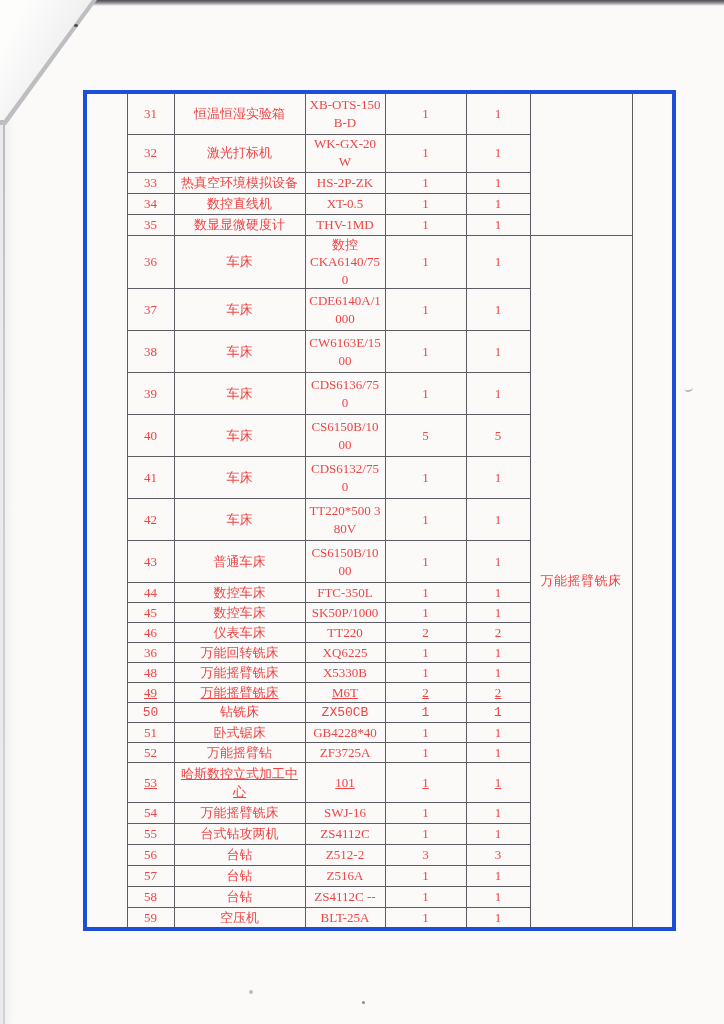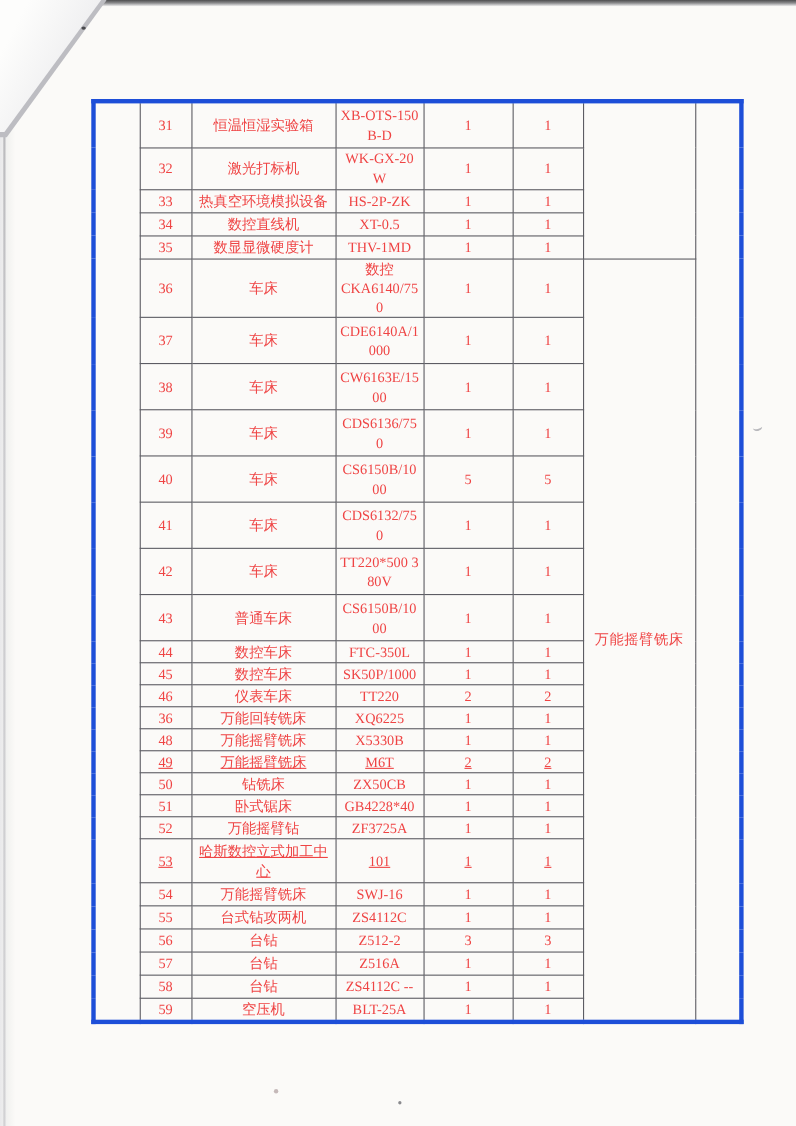--- a/index.html
+++ b/index.html
@@ -216,21 +216,21 @@
           <td>1</td>
           <td>1</td>
         </tr>
         <tr style="height: 20px; text-decoration: underline;">
           <td>49</td>
           <td class="cell-name">万能摇臂铣床</td>
           <td class="cell-model">M6T</td>
           <td>2</td>
           <td>2</td>
         </tr>
-        <tr style="height: 20px;">
+        <tr style="height: 20px; font-family: Liberation Mono, monospace;">
           <td>50</td>
           <td class="cell-name">钻铣床</td>
           <td class="cell-model">ZX50CB</td>
           <td>1</td>
           <td>1</td>
         </tr>
         <tr style="height: 20px;">
           <td>51</td>
           <td class="cell-name">卧式锯床</td>
           <td class="cell-model">GB4228*40</td>

